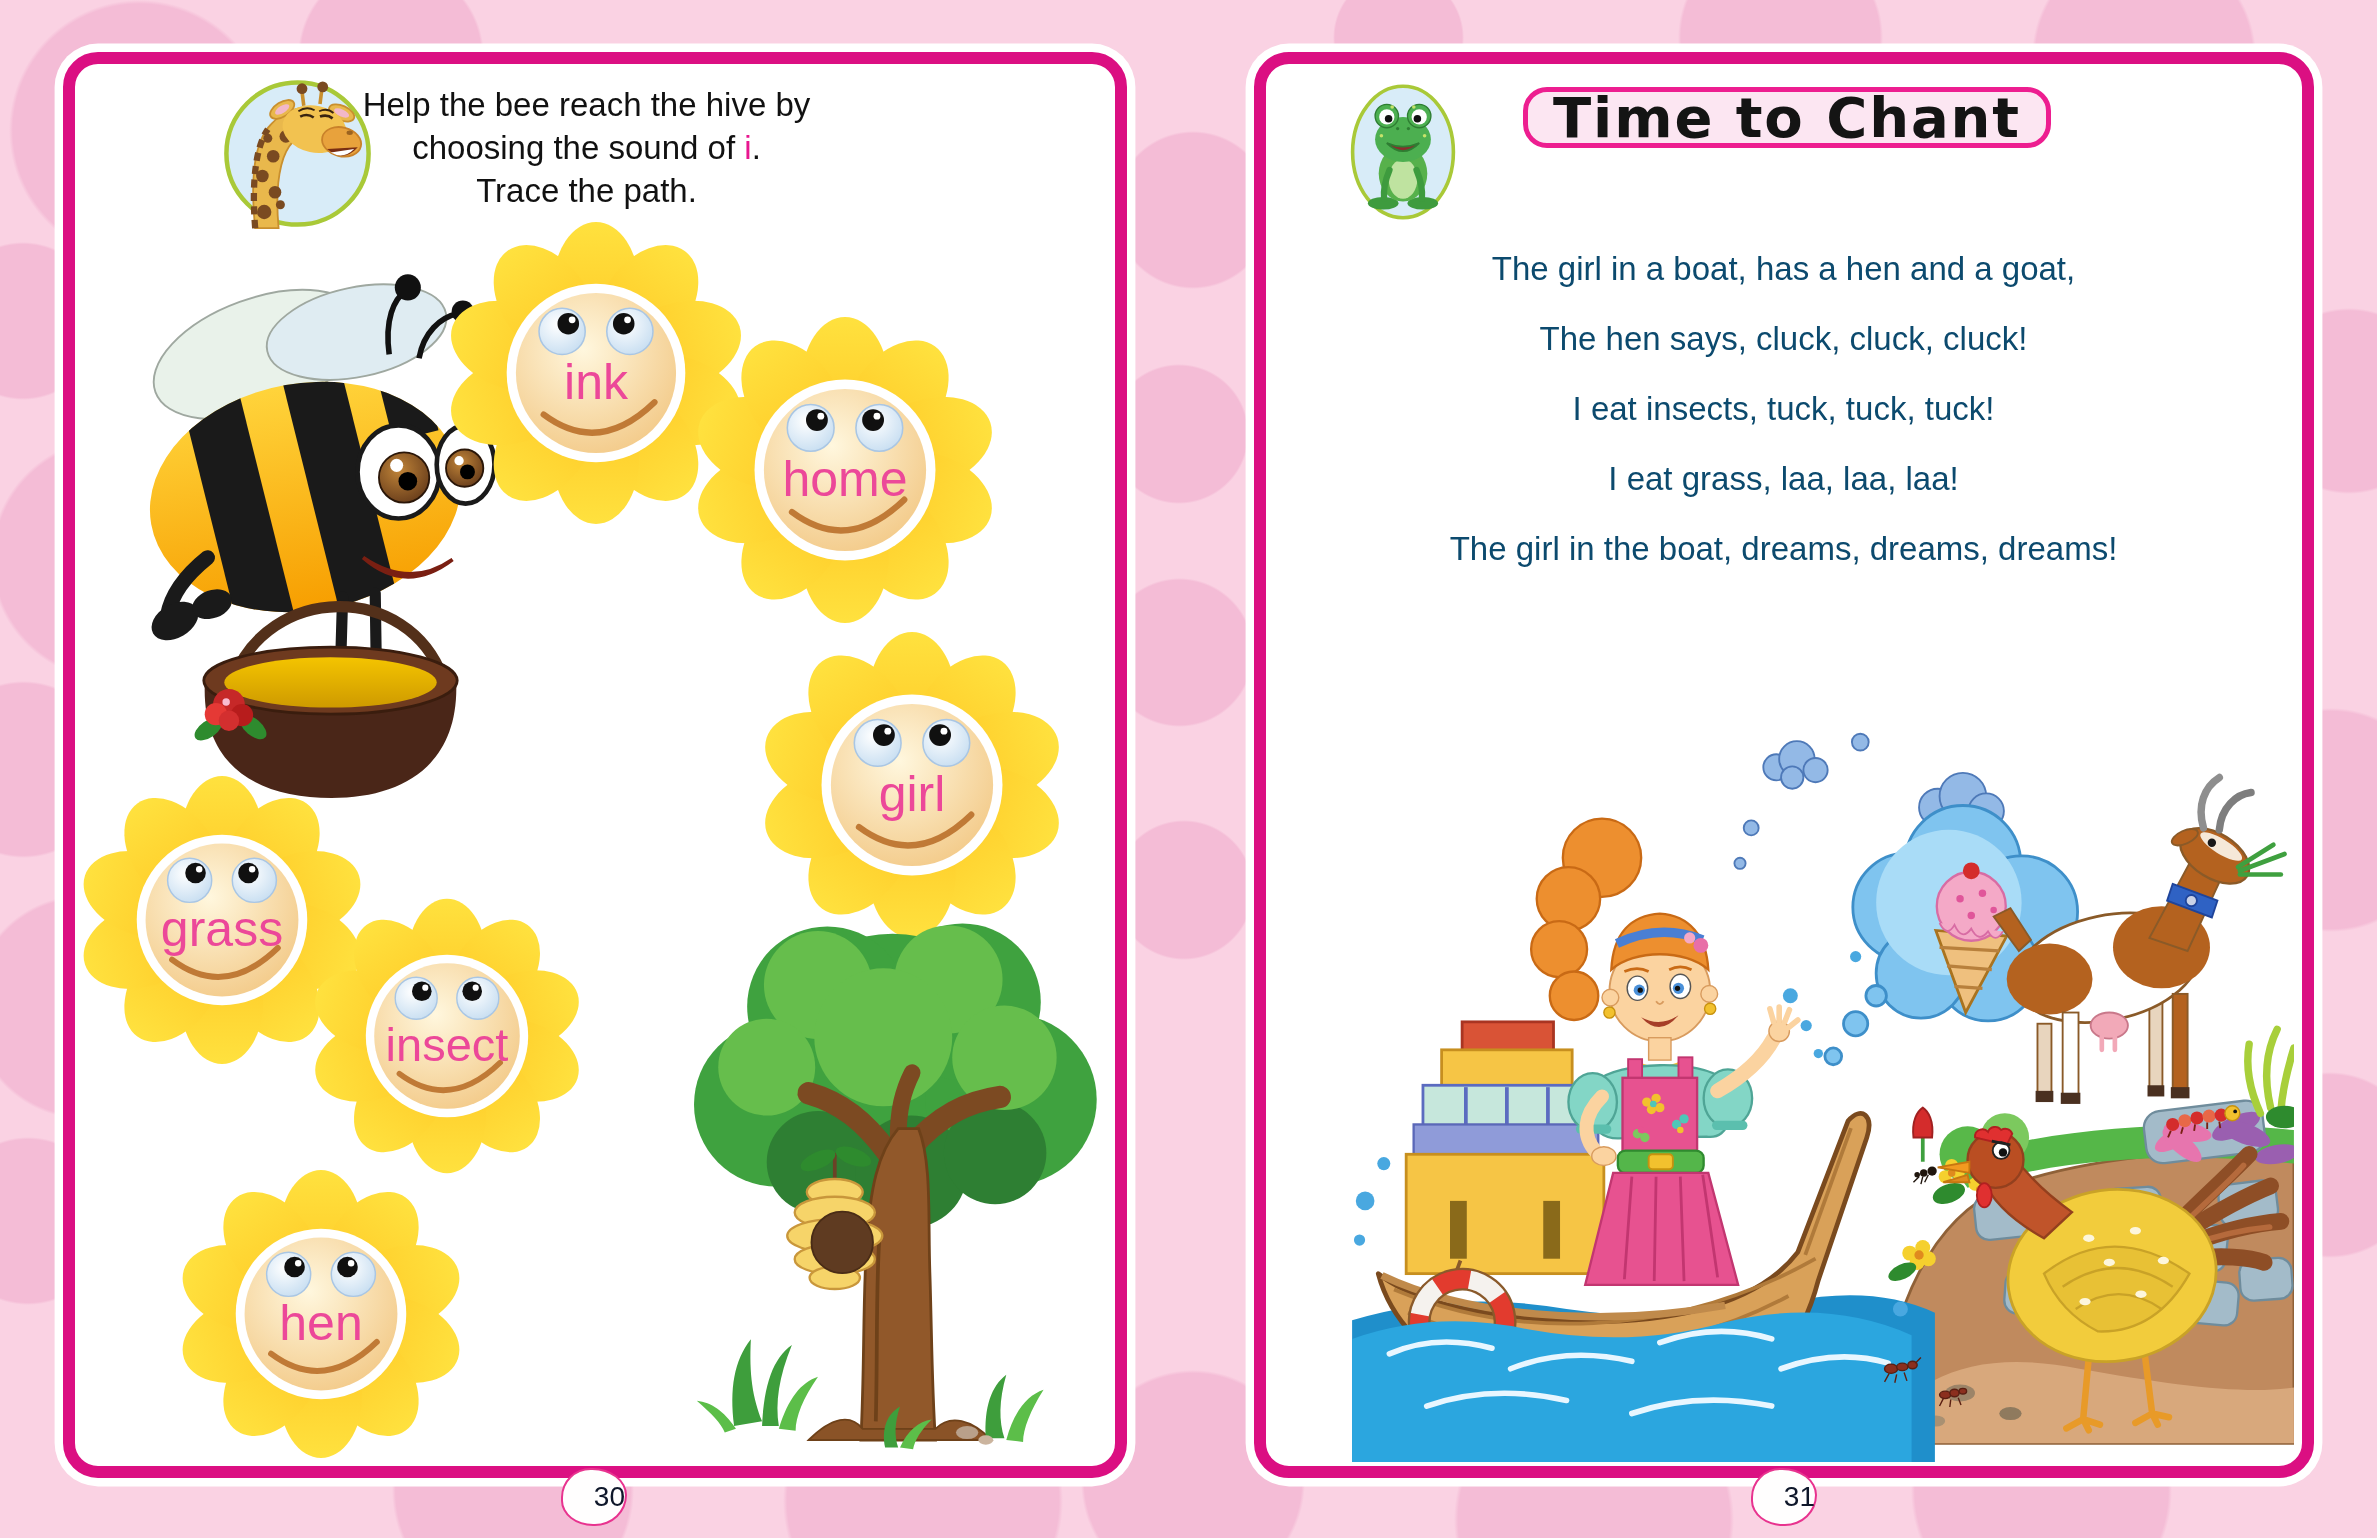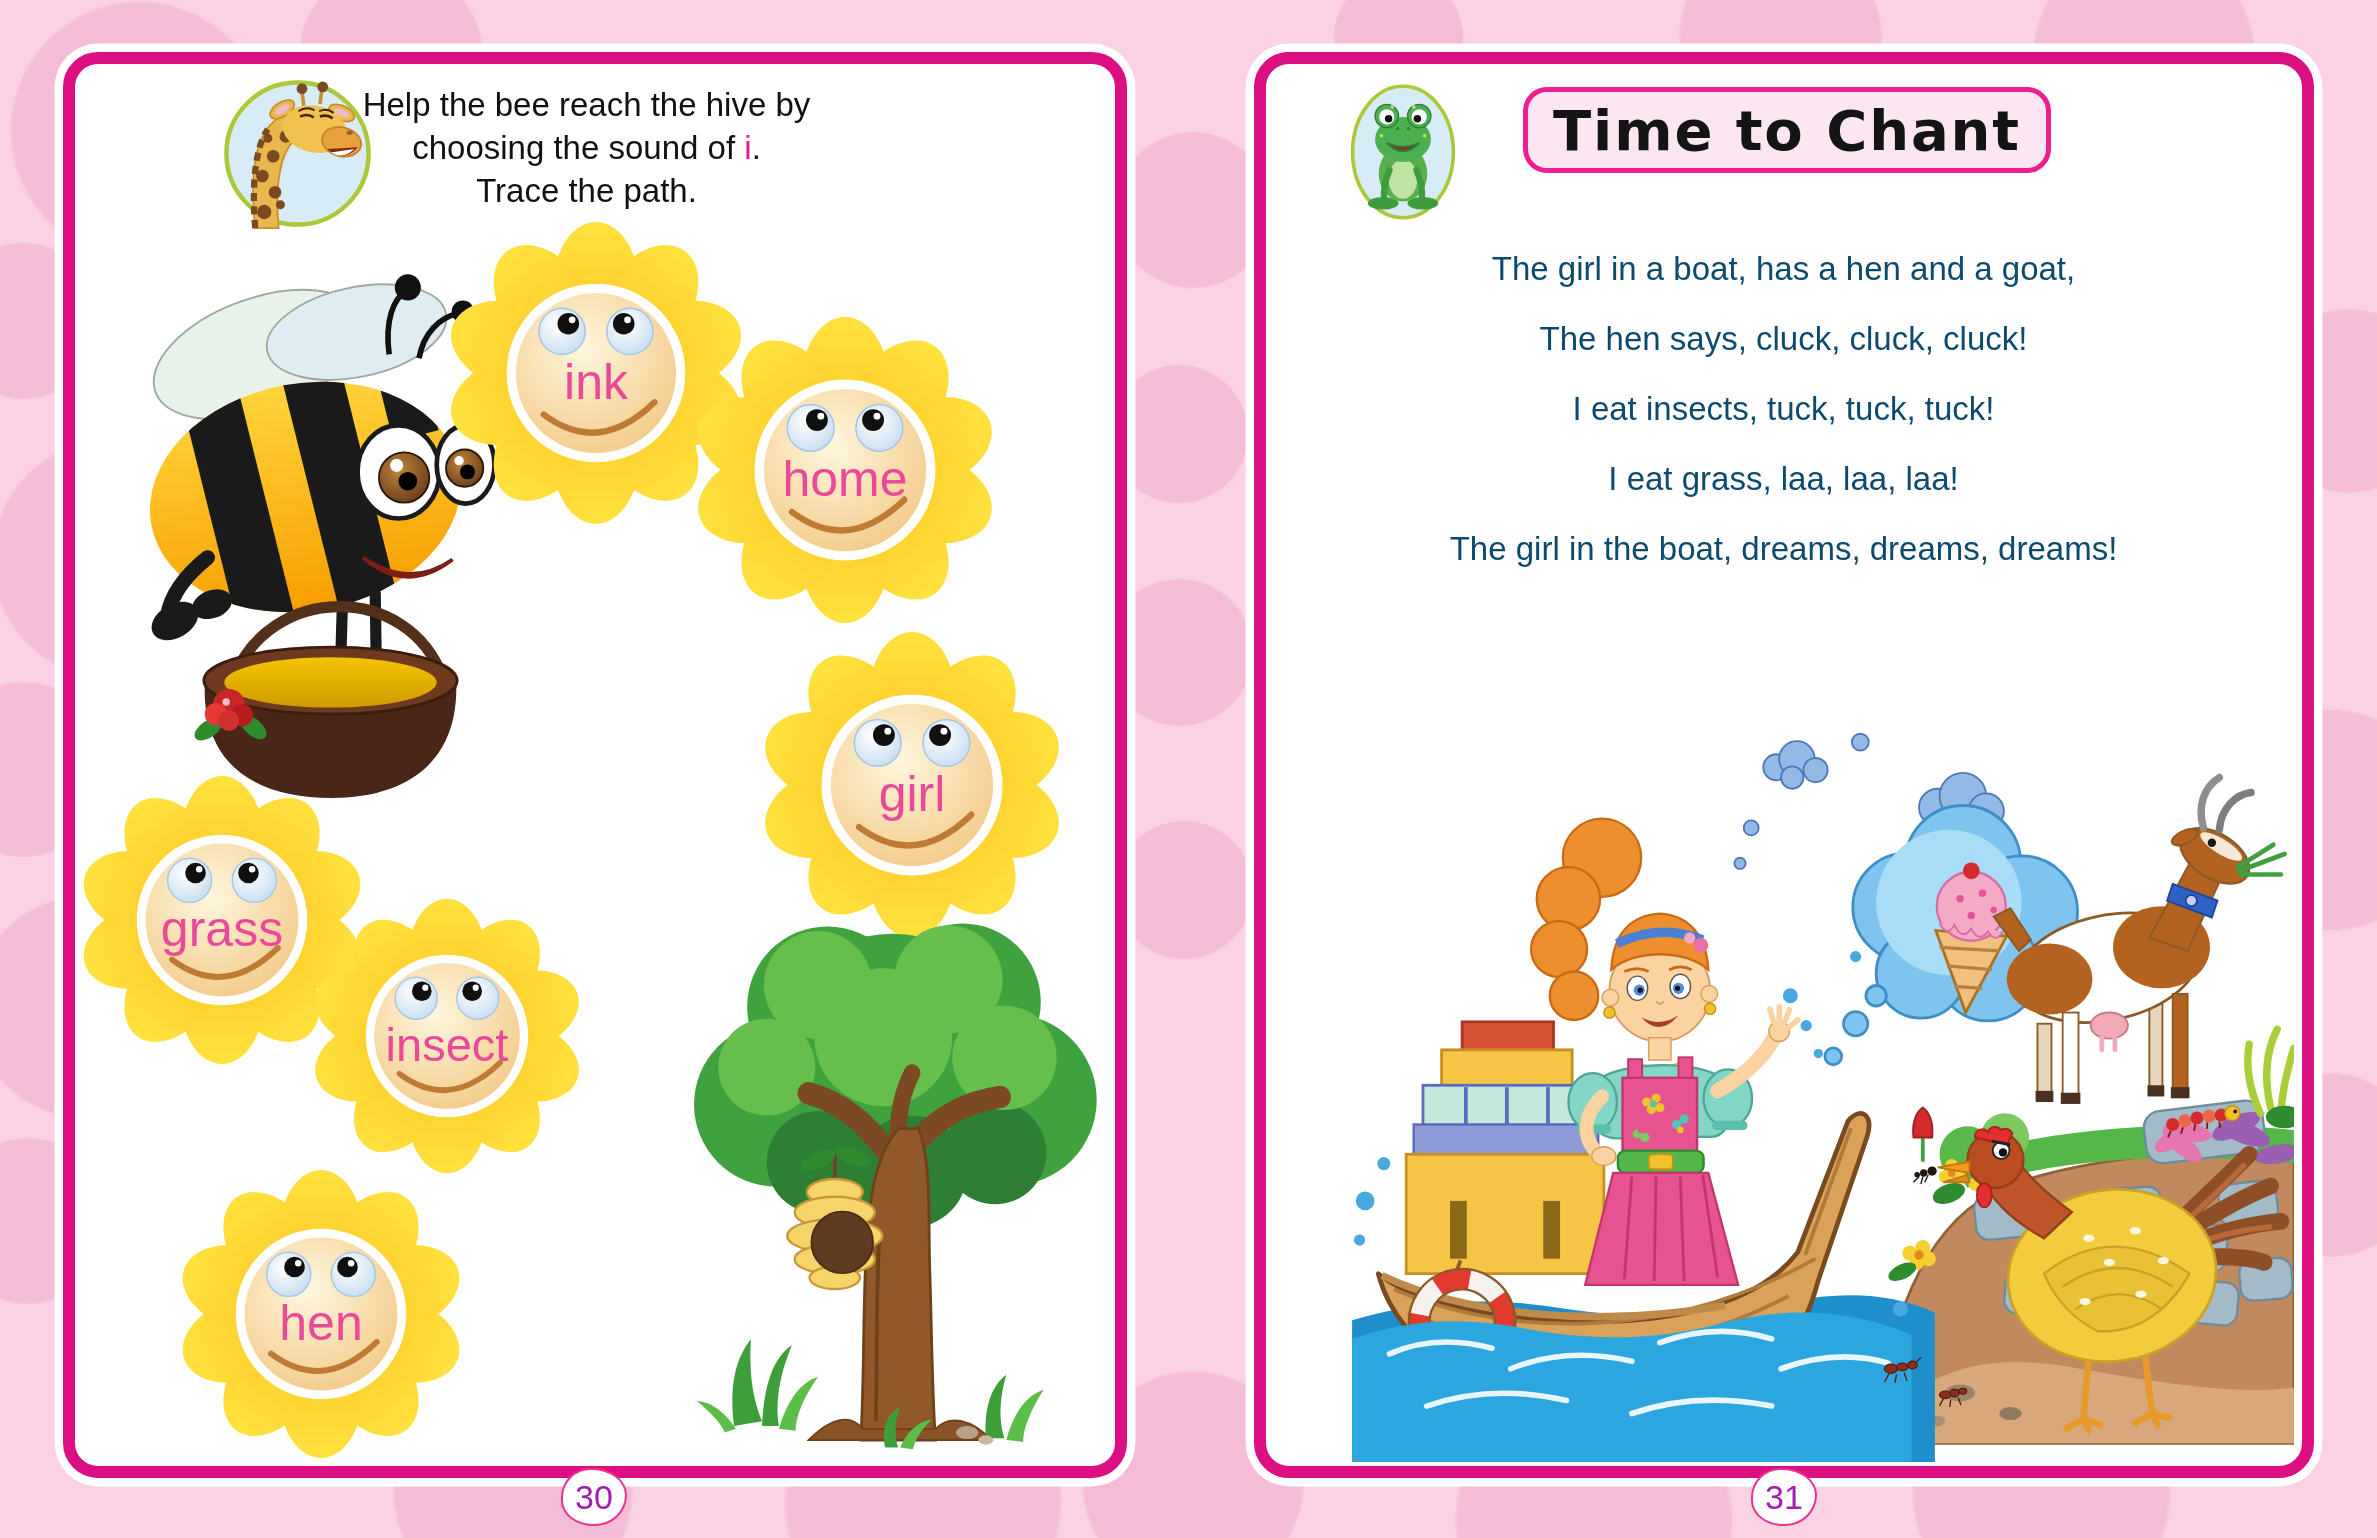--- a/index.html
+++ b/index.html
@@ -62,42 +62,42 @@
   .flower{position:absolute;}
   .flower svg{position:absolute;left:0;top:0;width:100%;height:100%;}
   .flower .word{
     position:absolute;left:50%;top:53%;transform:translate(-50%,-50%);
     font-size:50px;color:#ec4899;letter-spacing:0px;white-space:nowrap;
   }
   .flower.small .word{font-size:47px;}
 
   
   .title-box{
-    width:528px;height:86px;background:#FCE6F2;
+    width:528px;height:61px;background:#FCE6F2;
     border:5.6px solid #ED1E90;border-radius:24px;
     display:flex;align-items:center;justify-content:center;
     box-sizing:border-box;
   }
   .title-box .title{
     font-family:"DejaVu Sans", sans-serif;font-weight:700;
     font-size:56px;color:#141414;letter-spacing:1.9px;white-space:nowrap;
   }
 
   
   .chant{width:979px;text-align:center;}
   .chant .line{
     height:70px;line-height:70px;font-size:33px;color:#0c4a6e;white-space:nowrap;
   }
 
   
   .badge{
     position:absolute;width:62px;height:54px;background:#FFFEFE;
     border:2.8px solid #E8338F;border-radius:46% 54% 50% 50% / 52% 48% 55% 45%;
-    display:flex;align-items:center;justify-content:center;
-    font-size:34px;color:#a21caf;
+    display:flex;align-items:center;justify-content:flex-end;
+    font-size:28px;color:#0f172a;
   }
 </style>
 </head>
 <body>
 
 <svg width="0" height="0" style="position:absolute" aria-hidden="true">
   <defs>
     <linearGradient id="petalG" gradientUnits="userSpaceOnUse" x1="100" y1="0" x2="100" y2="200">
       <stop offset="0" stop-color="#FFE23F"></stop>
         <stop offset="1" stop-color="#FFA300"></stop>

